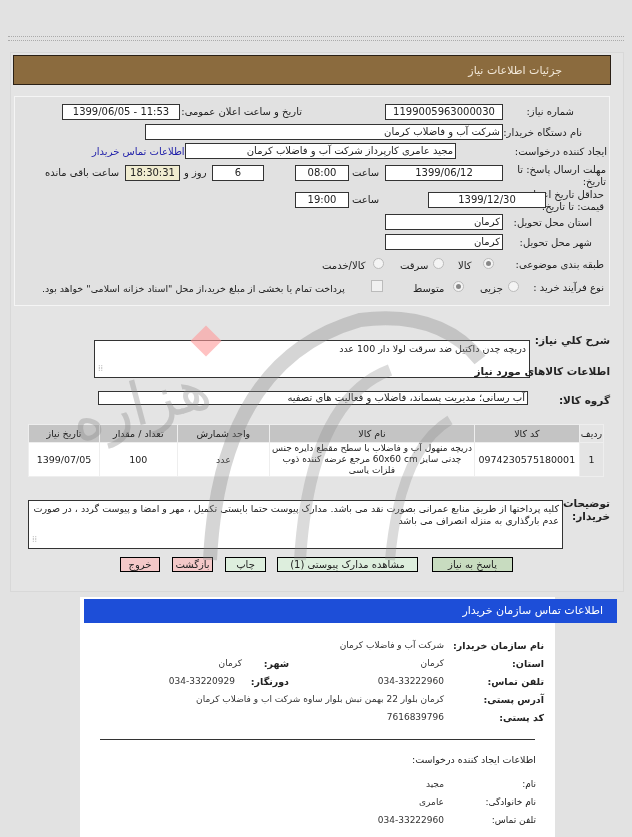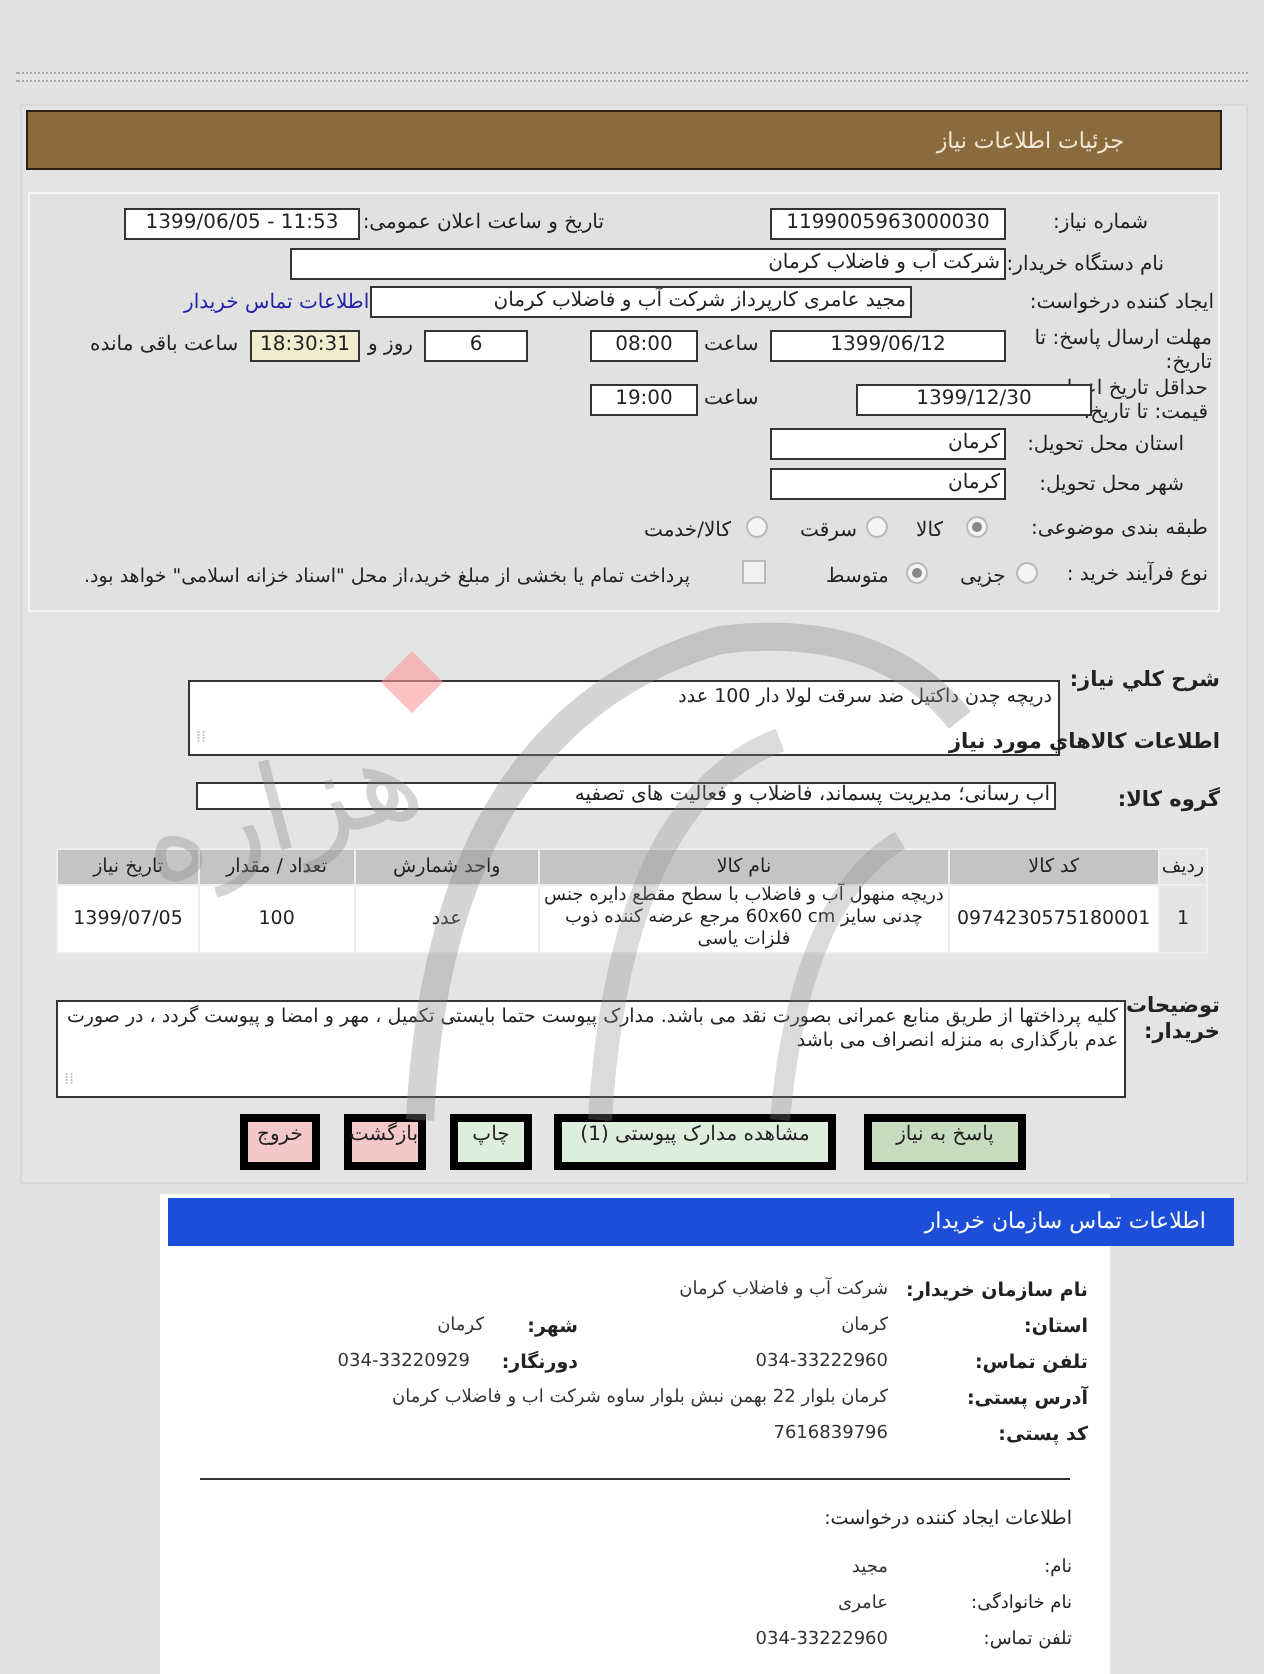--- a/index.html
+++ b/index.html
@@ -31,21 +31,21 @@
   .radio.on::after { content: ""; position: absolute; left: 2px; top: 2px; width: 5px; height: 5px;
     border-radius: 50%; background: #888; }
   .checkbox { width: 12px; height: 12px; border: 1px solid #bbb; background: #f0f0f0; }
   .bold { font-weight: bold; font-size: 10.5px; }
   .textarea { background: #fff; border: 1px solid #333; font-size: 9.5px; direction: rtl;
     padding: 2px 3px; line-height: 12px; margin-top: 24px; }
   .grip { position: absolute; left: 3px; bottom: 2px; color: #bbb; font-size: 8px; }
   table.goods { border-collapse: collapse; font-size: 9.5px; }
   table.goods th { background: #c4c4c4; font-weight: normal; height: 18px; border: 1px solid #eee; }
   table.goods td { background: #fff; border: 1px solid #eee; text-align: center; height: 32px; line-height: 11px; }
-  .btn { height: 28px; border: 4px solid #000000; font-size: 10px; text-align: center; line-height: 13px; direction: rtl; }
+  .btn { height: 15px; border: 1px solid #000000; font-size: 10px; text-align: center; line-height: 13px; direction: rtl; }
   .btn.green { background: #c8dcc0; }
   .btn.lightgreen { background: #ddeedd; }
   .btn.pink { background: #f4c8c8; }
   .contact-card { left: 80px; top: 597px; width: 475px; height: 240px; background: #fff; }
   .contact-head { left: 84px; top: 599px; width: 533px; height: 24px; background: #1d4ed8; }
   .contact-head span { position: absolute; right: 14px; top: 5px; color: #fff; font-size: 11px; }
   .clbl { font-size: 9.5px; font-weight: bold; direction: rtl; white-space: nowrap; color: #222; }
   .cval { font-size: 9px; direction: rtl; white-space: nowrap; color: #333; }
   .hr { left: 100px; top: 739px; width: 435px; height: 1px; background: #333; }
   .watermark { left: 60px; top: 300px; width: 440px; height: 270px; pointer-events: none; }

